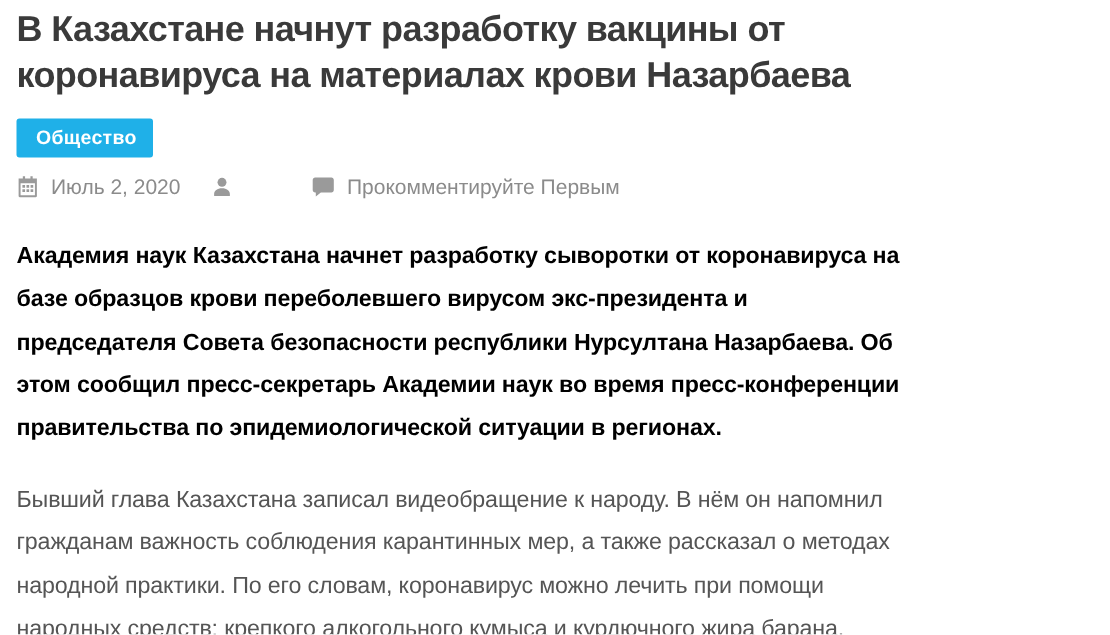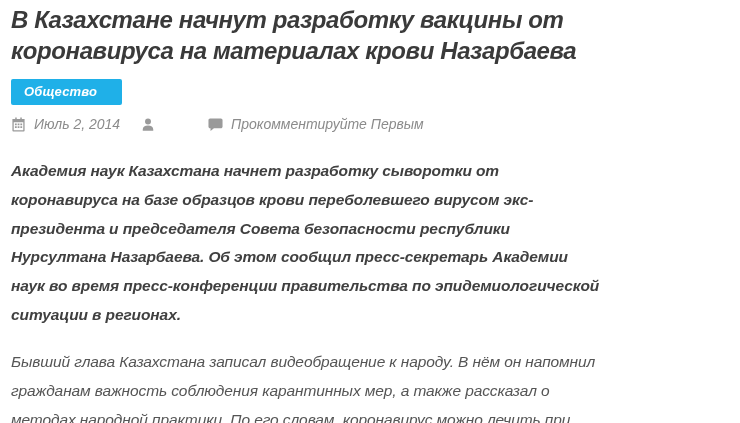--- a/index.html
+++ b/index.html
@@ -8,37 +8,36 @@
     background: #ffffff;
     font-family: "Liberation Sans", sans-serif;
   }
   .page {
     width: 618px;
     height: 423px;
     box-sizing: border-box;
     padding: 5px 14px 0 11px;
     overflow: hidden;
     background: #ffffff;
-    font-style: italic;
   }
   .article-title {
     margin: 0 0 13px 0;
     font-size: 24px;
     line-height: 1.28;
     font-weight: 700;
     color: #3a3a3a;
     letter-spacing: -0.4px;
   }
   .category-badge {
     display: inline-block;
     background: #1fb0e8;
     color: #ffffff;
     font-size: 13px;
     font-weight: 700;
-    padding: 5px 25px 6px 13px;
+    padding: 5px 11px 6px 13px;
     border-radius: 2px;
     text-decoration: none;
     letter-spacing: 0.2px;
     cursor: pointer;
   }
   .meta-row {
     display: flex;
     align-items: center;
     margin-top: 11px;
     color: #8b8b8b;
@@ -61,21 +60,21 @@
   .article-body p {
     font-size: 15.5px;
     line-height: 1.85;
     letter-spacing: -0.1px;
     color: #555555;
     margin: 0 0 19px 0;
   }
   .article-body { margin-top: 21px; }
   .article-body p.lead {
     font-weight: 700;
-    color: #404040;
+    color: #000000;
     margin-top: 25px;
   }
 </style>
 </head>
 <body>
 
 <div class="page">
 
   <h1 class="article-title">В Казахстане начнут разработку вакцины от коронавируса на материалах крови Назарбаева</h1>
 
@@ -84,21 +83,21 @@
   <div class="meta-row">
 
     <span class="meta-item">
       <span class="meta-icon">
         <svg width="15" height="15" viewBox="0 0 16 16" fill="#9a9a9a" xmlns="http://www.w3.org/2000/svg">
           <path d="M4.5 0.5h1.6v2.2H4.5zM9.9 0.5h1.6v2.2H9.9z"></path>
           <path d="M1.5 2.2h13v12.3a1 1 0 0 1-1 1h-11a1 1 0 0 1-1-1V2.2zm1.4 3.3v8.6h10.2V5.5H2.9z"></path>
           <path d="M4.2 6.8h1.9v1.9H4.2zM7.1 6.8H9v1.9H7.1zM10 6.8h1.9v1.9H10zM4.2 9.8h1.9v1.9H4.2zM7.1 9.8H9v1.9H7.1zM10 9.8h1.9v1.9H10z"></path>
         </svg>
       </span>
-      <span>Июль 2, 2014</span>
+      <span>Июль 2, 2020</span>
     </span>
 
     <a class="meta-item">
       <span class="meta-icon">
         <svg width="14" height="15" viewBox="0 0 16 16" fill="#9a9a9a" xmlns="http://www.w3.org/2000/svg">
           <circle cx="8" cy="4.6" r="3.4"></circle>
           <path d="M8 9.2c-3.6 0-6 1.9-6 4.4v1.4h12v-1.4c0-2.5-2.4-4.4-6-4.4z"></path>
         </svg>
       </span>
     </a>

